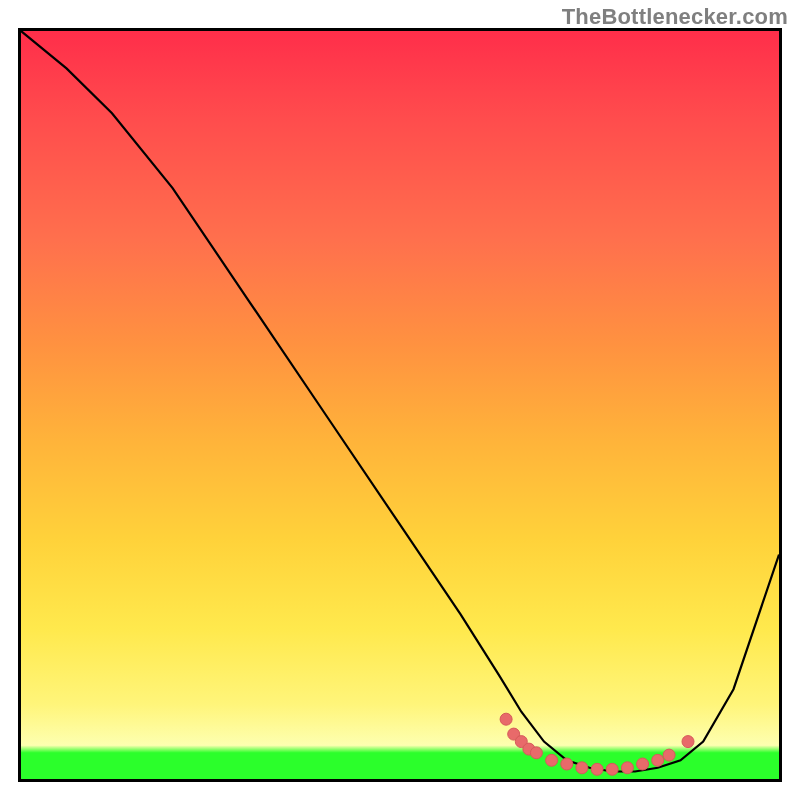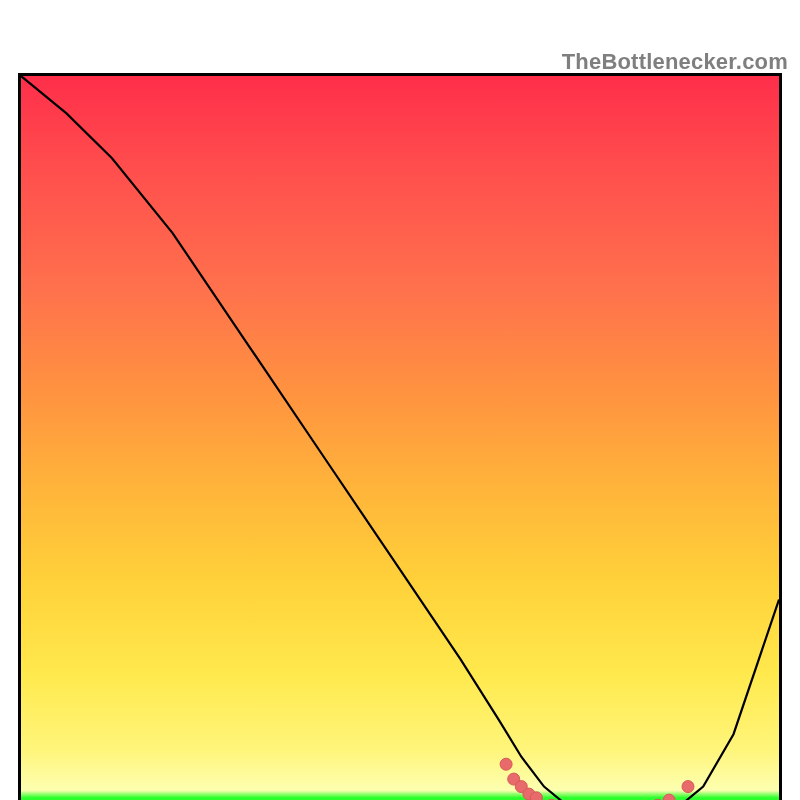--- a/index.html
+++ b/index.html
@@ -7,21 +7,20 @@
     padding: 0;
     width: 800px;
     height: 800px;
     background: #fff;
     font-family: Arial, Helvetica, sans-serif;
   }
   .chart-frame {
     position: relative;
     width: 800px;
     height: 720px;
-    margin-top: 45px;
   }
   .attribution {
     position: absolute;
     top: 4px;
     right: 12px;
     font-size: 22px;
     font-weight: 600;
     color: #7f7f7f;
     letter-spacing: 0.2px;
   }

